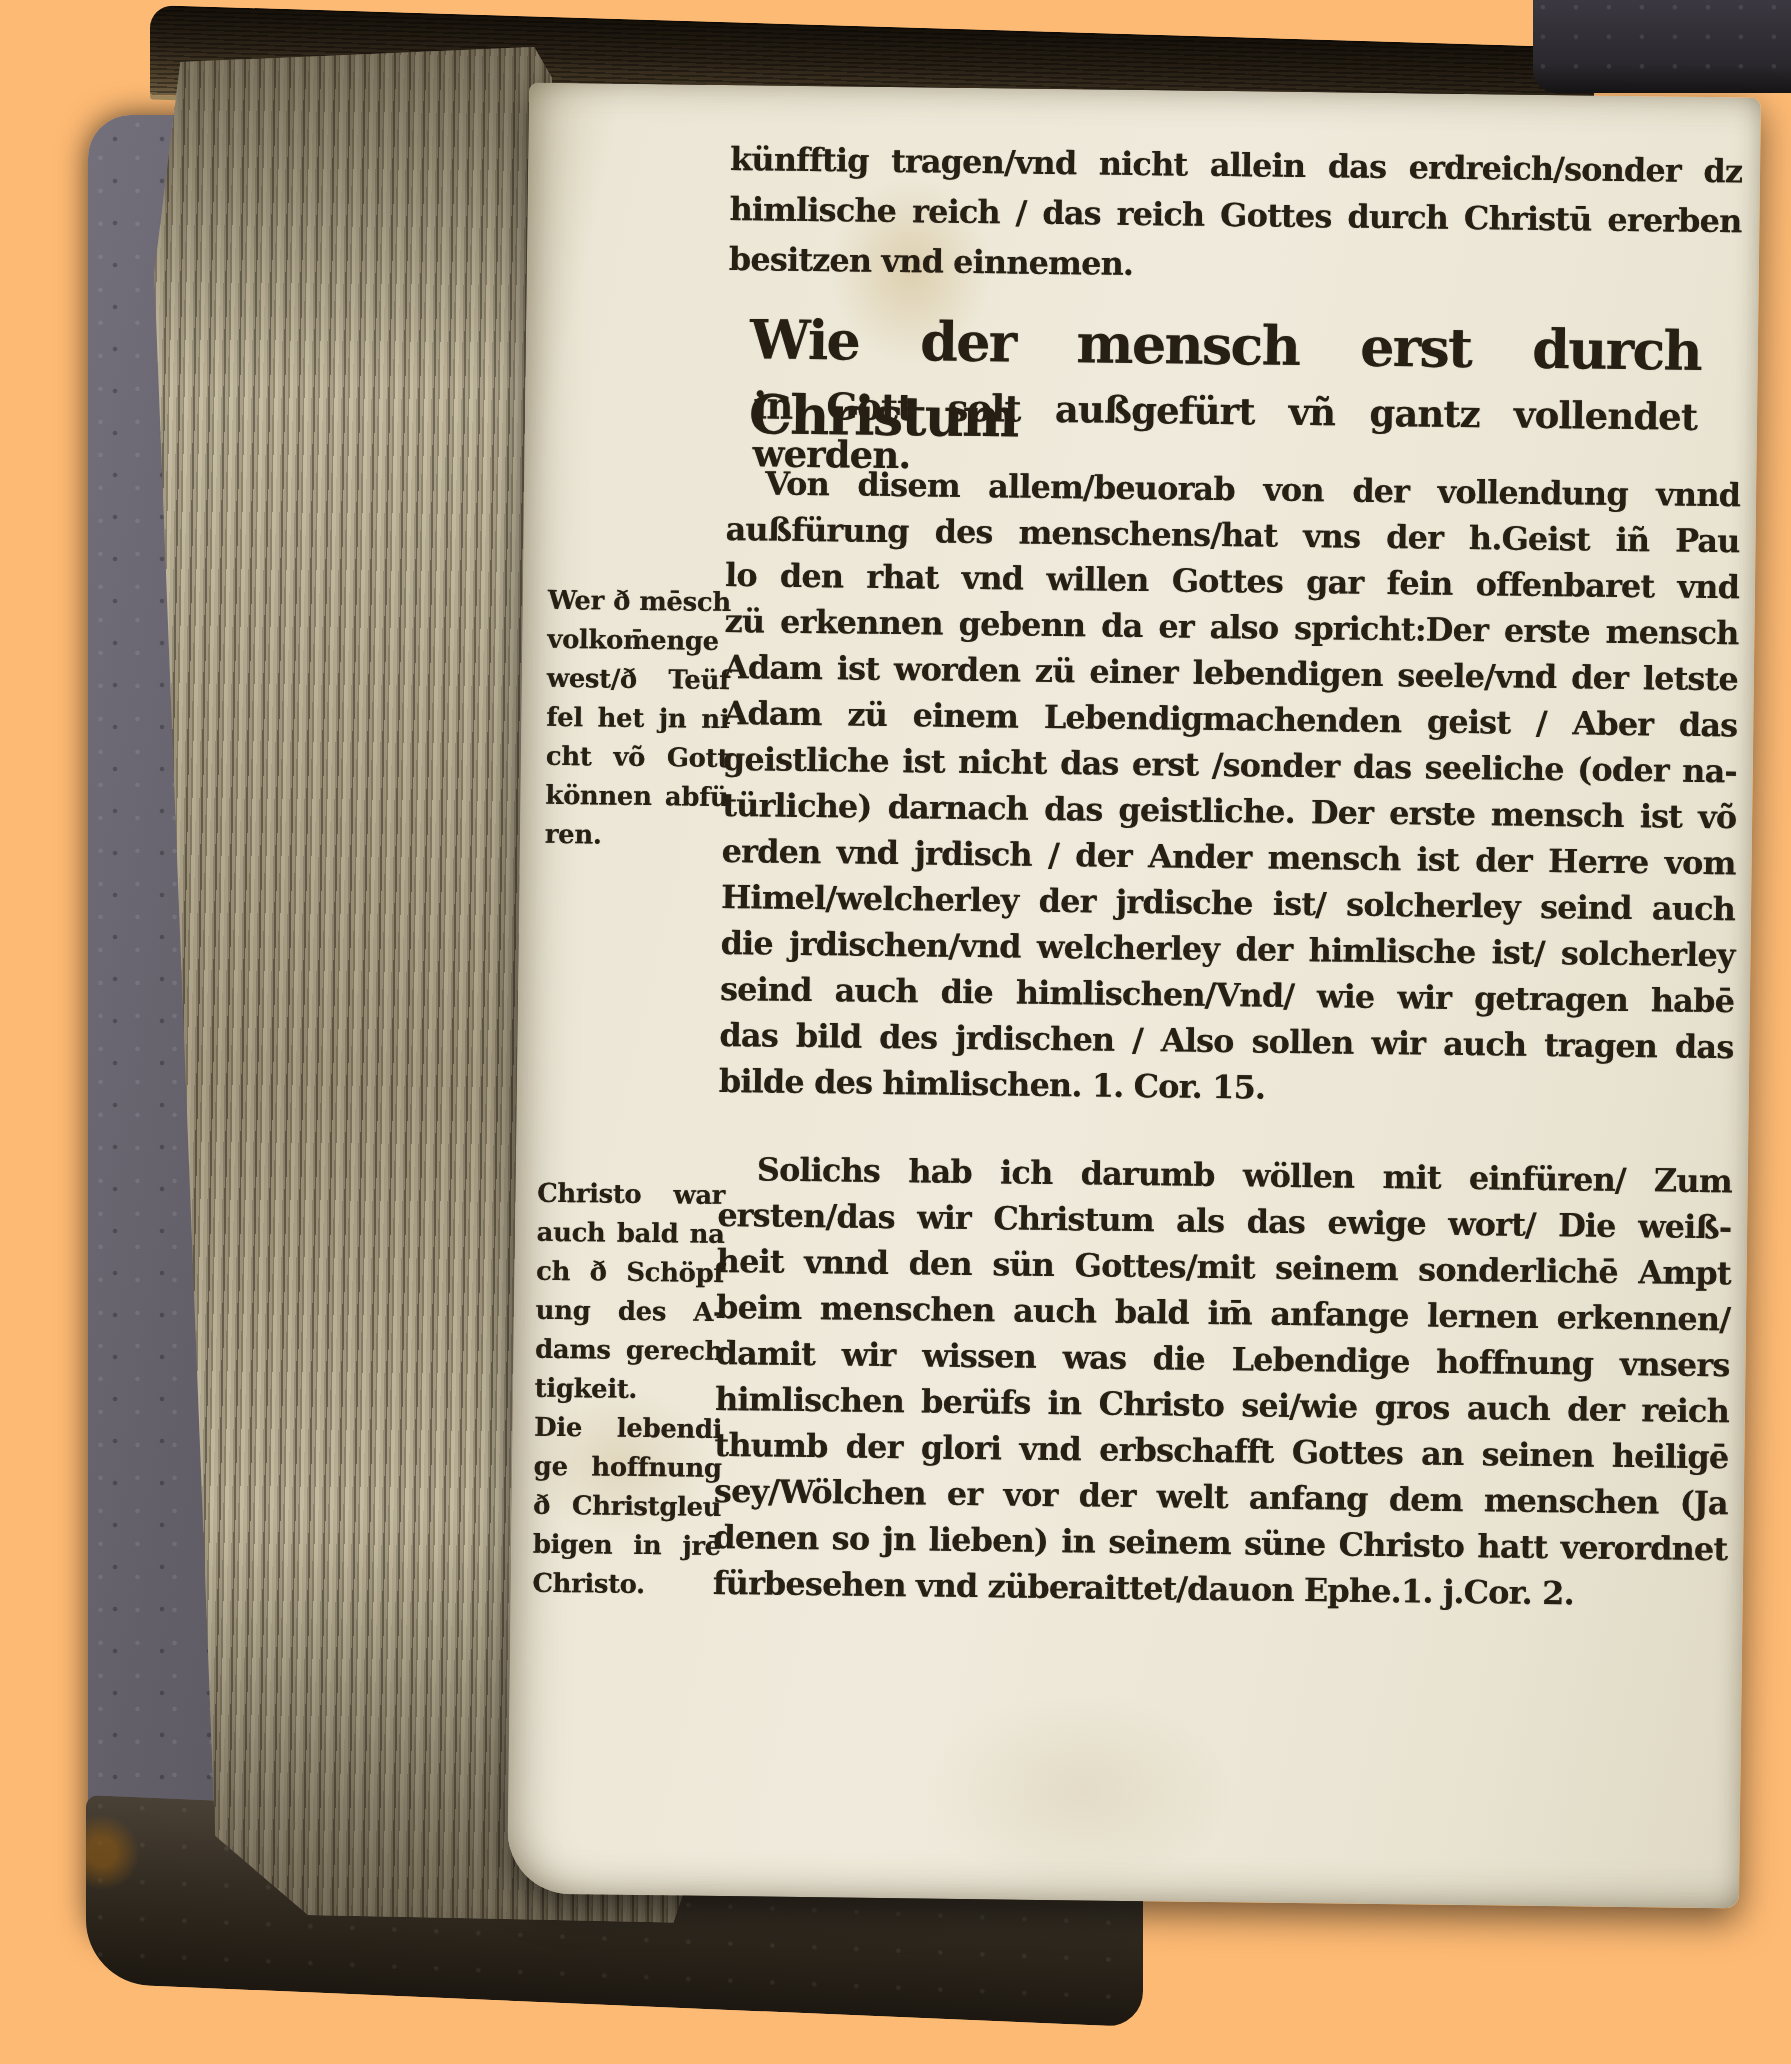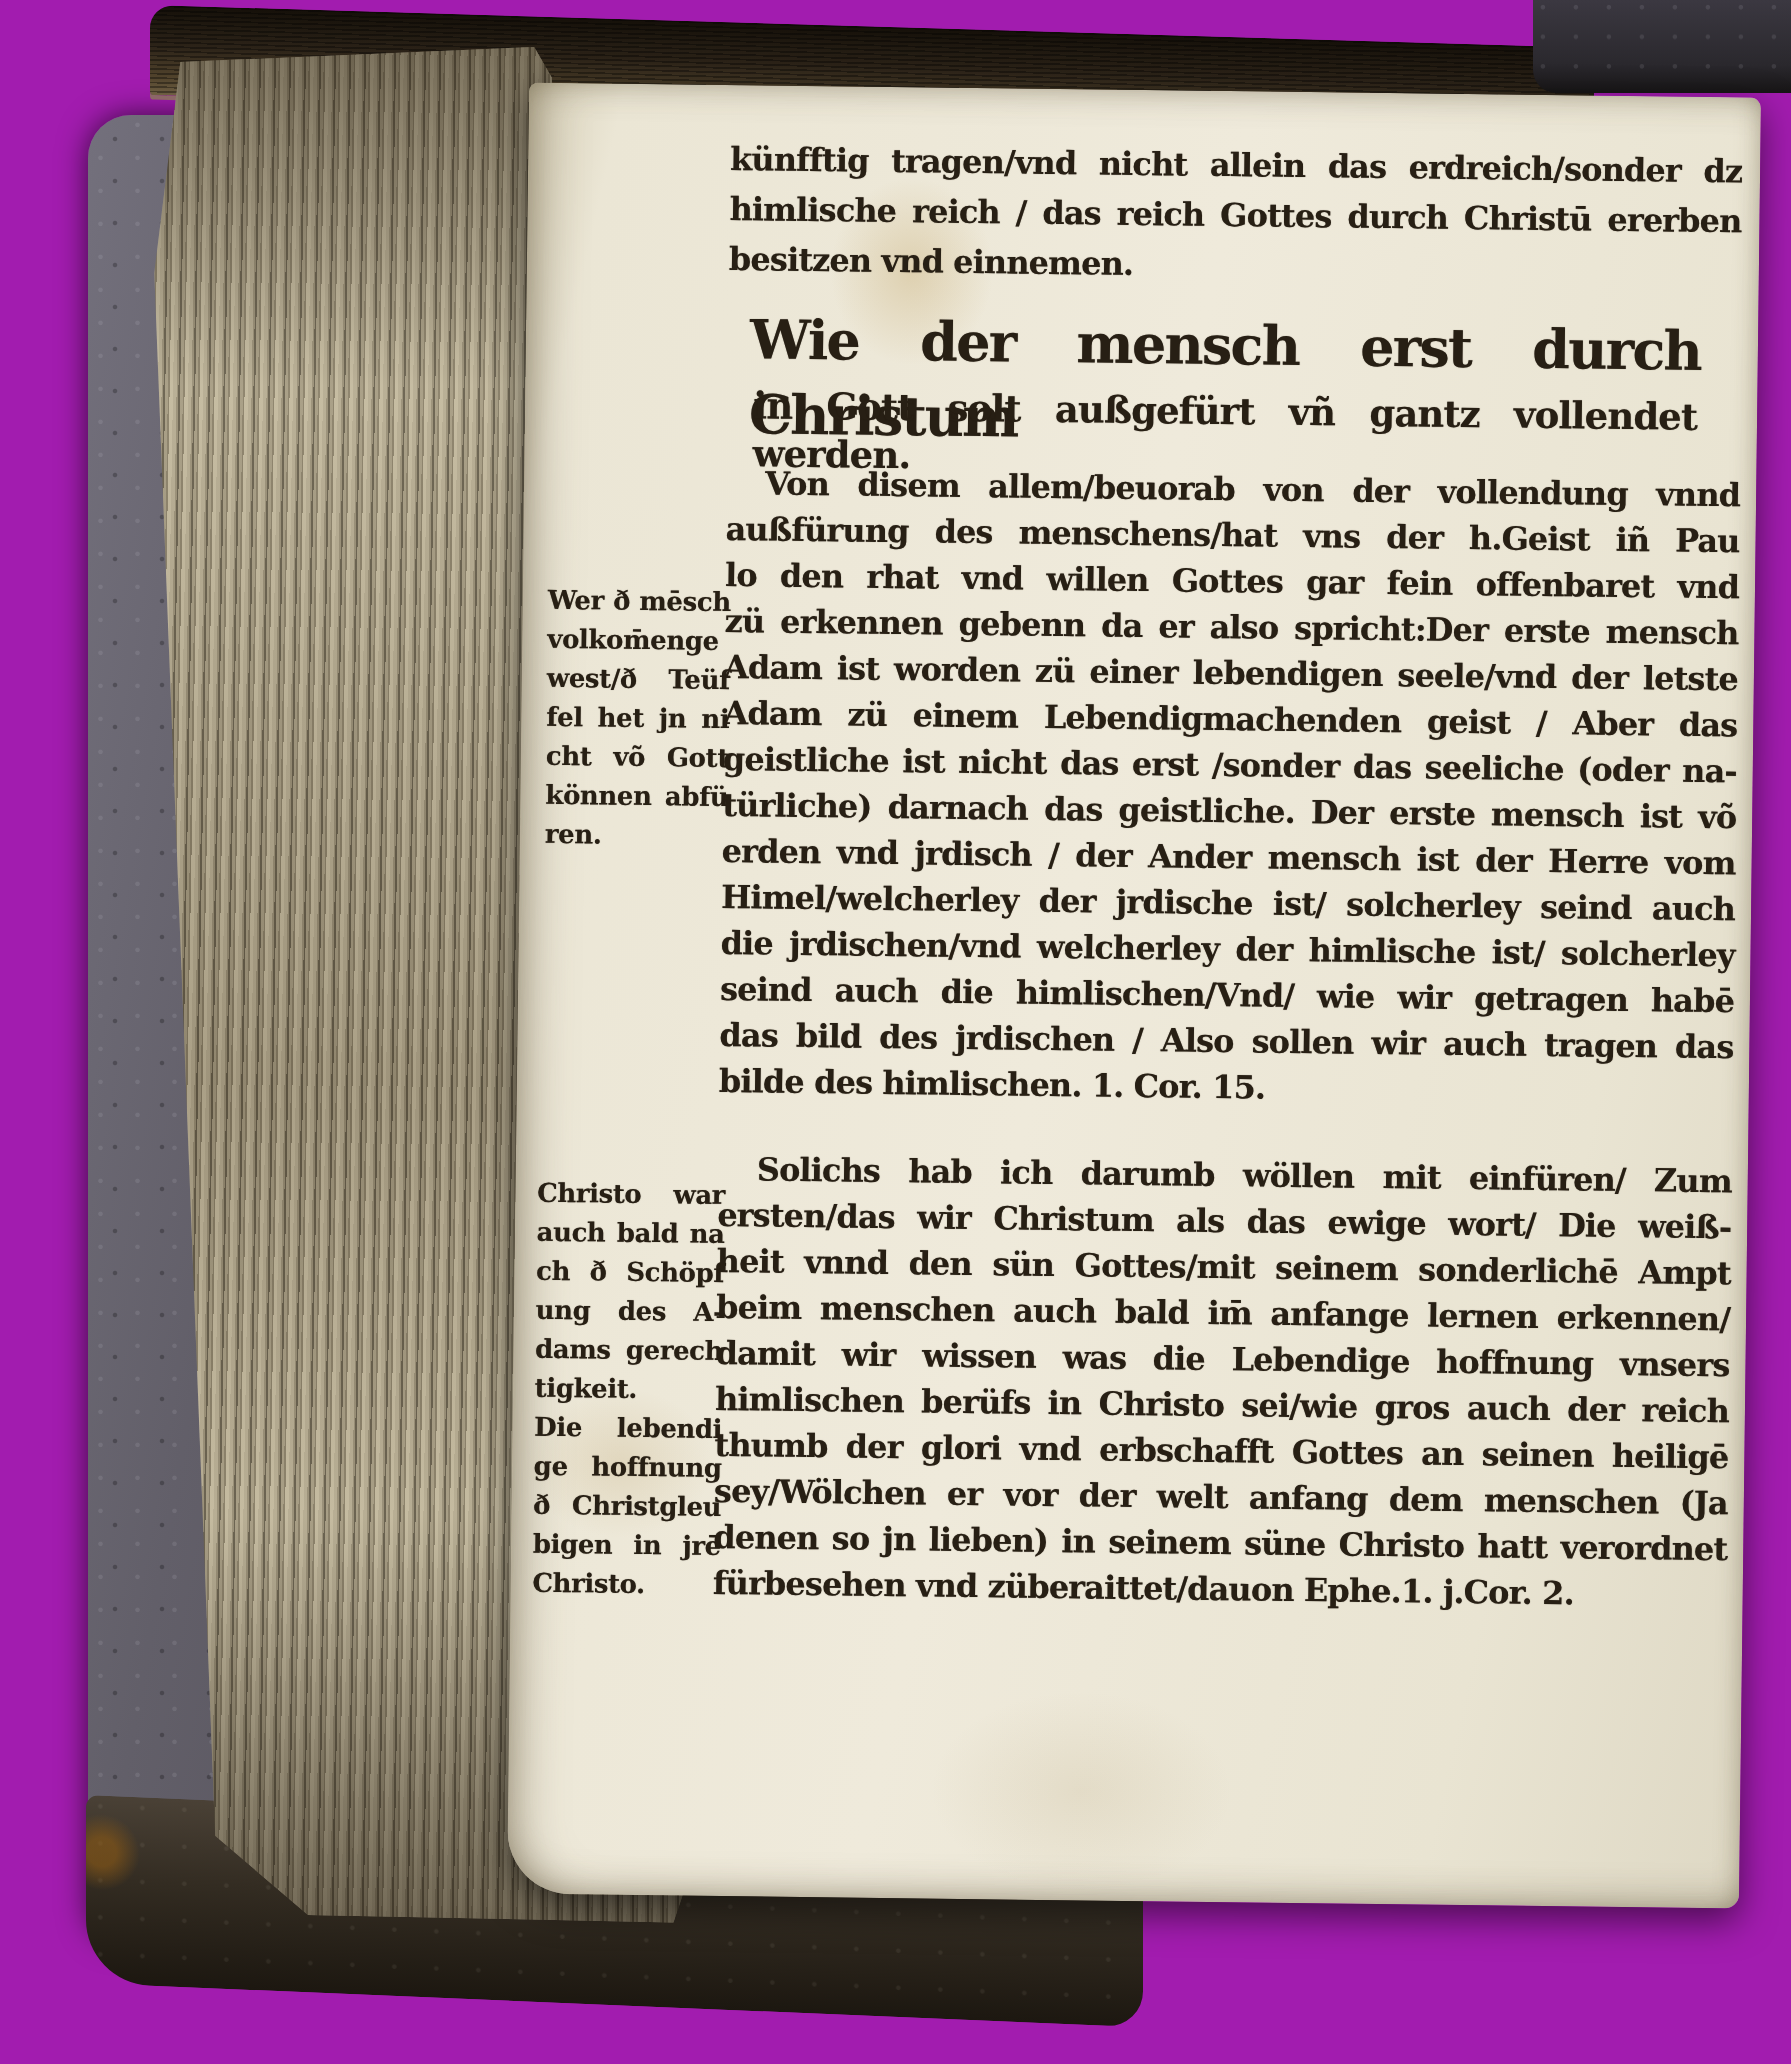--- a/index.html
+++ b/index.html
@@ -1,17 +1,17 @@
 <!DOCTYPE html>
 <html style="font-size:14.3px"><head>
 <meta charset="utf-8">
 <title>Early print book page</title>
 <style>
   html,body{margin:0;padding:0;background:#090805;}
-  .stage{position:relative;width:1791px;height:2064px;background:#a21caf;overflow:hidden;
+  .stage{position:relative;width:1791px;height:2064px;background:#fdba74;overflow:hidden;
          font-family:"DejaVu Serif",serif;}
 
   
   .cover-left{position:absolute;left:88px;top:115px;width:502px;height:1827px;
     border-radius:43px 18px 18px 36px;
     background:
       radial-gradient(circle at 12.5px 9.9px, rgba(235,235,245,.10) 0 1.8px, transparent 2.7px),
       radial-gradient(circle at 27px 24px, rgba(0,0,0,.25) 0 1.8px, transparent 2.7px),
       linear-gradient(100deg,#73707c 0%,#625f69 40%,#514d55 100%);
     background-size:37px 33px,47px 42px,100% 100%;

